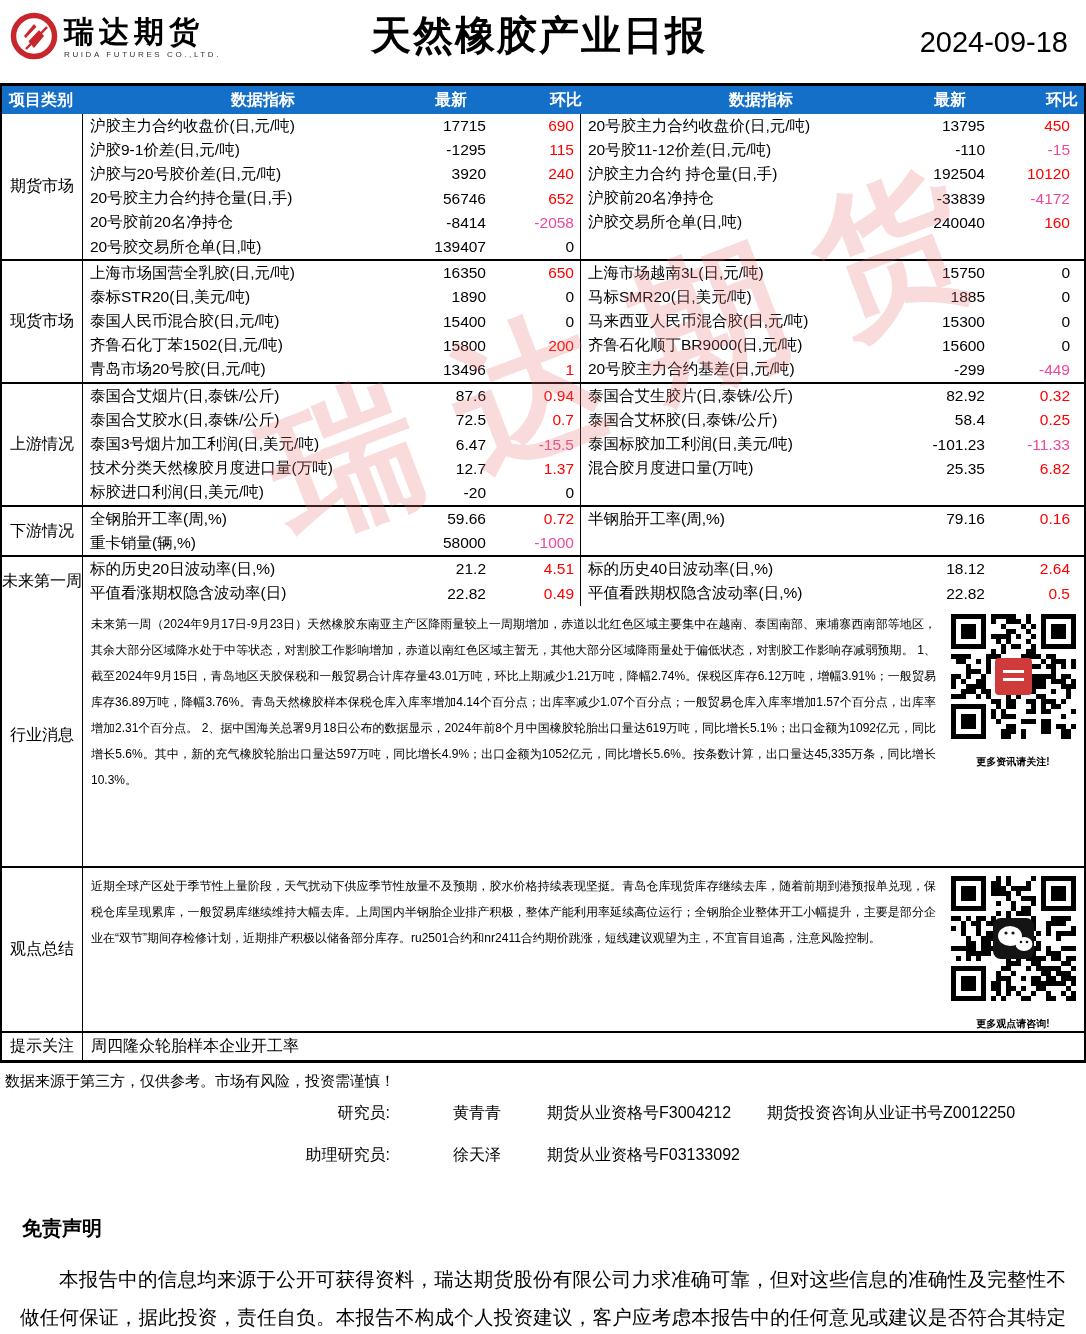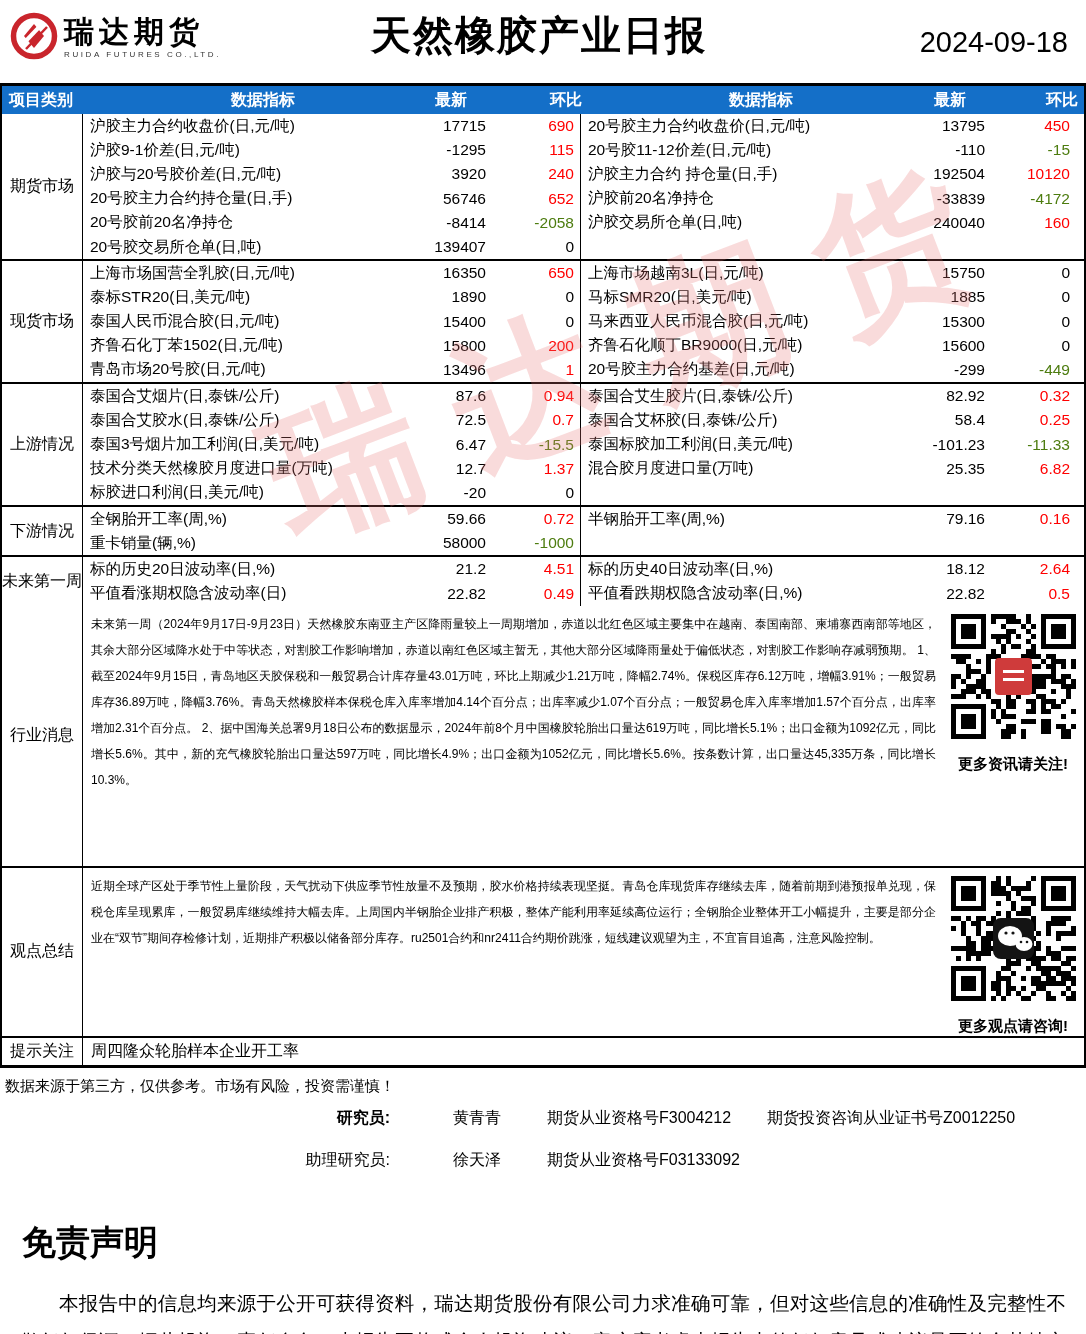--- a/index.html
+++ b/index.html
@@ -34,41 +34,41 @@
     align-items:center; justify-content:center; font-size:16px; flex:none;font-family:Liberation Mono, monospace; }
   .rows { flex:1; display:flex; flex-direction:column; justify-content:center; }
   .data-row { display:grid; grid-template-columns:344px 75px 78px 346px 75px 75px;
     height:24.2px; align-items:center; font-size:15.5px; }
   .cell { overflow:hidden; white-space:nowrap; }
   .lab { padding-left:7px; }
   .val { text-align:right; padding-right:16px; }
   .chg { text-align:right; padding-right:6px; }
   .rlab { border-left:1.5px solid #000; height:100%; display:flex; align-items:center; }
   .pos { color:#ff0000; }
-  .neg { color:#4d7c0f; }
+  .neg { color:#ec4899; }
   .zero { color:#000; }
   .block-content { flex:1; display:flex; }
   .block-text { flex:1; font-size:12px; line-height:26px; text-align:justify;
     padding:5px 6px 4px 8px; }
   .qr-col { width:142px; flex:none; text-align:center; padding-top:8px; }
   .qr-box { display:inline-block; position:relative; }
-  .qr-caption { font-size:15px; font-weight:600; margin-top:12px; white-space:nowrap; }
+  .qr-caption { font-size:10px; font-weight:600; margin-top:12px; white-space:nowrap; }
   .news-sec .rows-area { min-height:260px; }
   .sum-sec .rows-area { min-height:160px; }
   .tips-sec { min-height:29px; }
   .tips-text { flex:1; display:flex; align-items:center; font-size:16px; padding-left:8px; }
   
   .source-note { font-size:15px; padding:9px 0 0 5px; }
   .res-row { display:flex; align-items:center; height:38px; font-size:16px; margin-top:4px; }
   .res-label { width:390px; text-align:right; }
-  .res-label.bold { font-weight:bold; }
+  .res-label.bold { font-weight:normal; }
   .res-name { margin-left:63px; }
   .res-cert { margin-left:46px; }
   .res-cert2 { margin-left:36px; }
-  .disc-title { font-size:34px; font-weight:bold; margin:40px 0 0 22px; }
+  .disc-title { font-size:20px; font-weight:bold; margin:40px 0 0 22px; }
   .disc-text { font-size:19.5px; line-height:38px; text-align:justify;
     margin:18px 20px 0 20px; text-indent:2em; }
   
   .watermark { position:absolute; left:-60px; top:250px; width:1400px;
     transform:rotate(-21deg); font-size:150px; font-weight:bold;
     color:rgba(233,115,115,0.26); letter-spacing:45px; white-space:nowrap;
     pointer-events:none; z-index:5; text-align:center; }
 </style>
 </head>
 <body style="--blue: #146fc8;">

